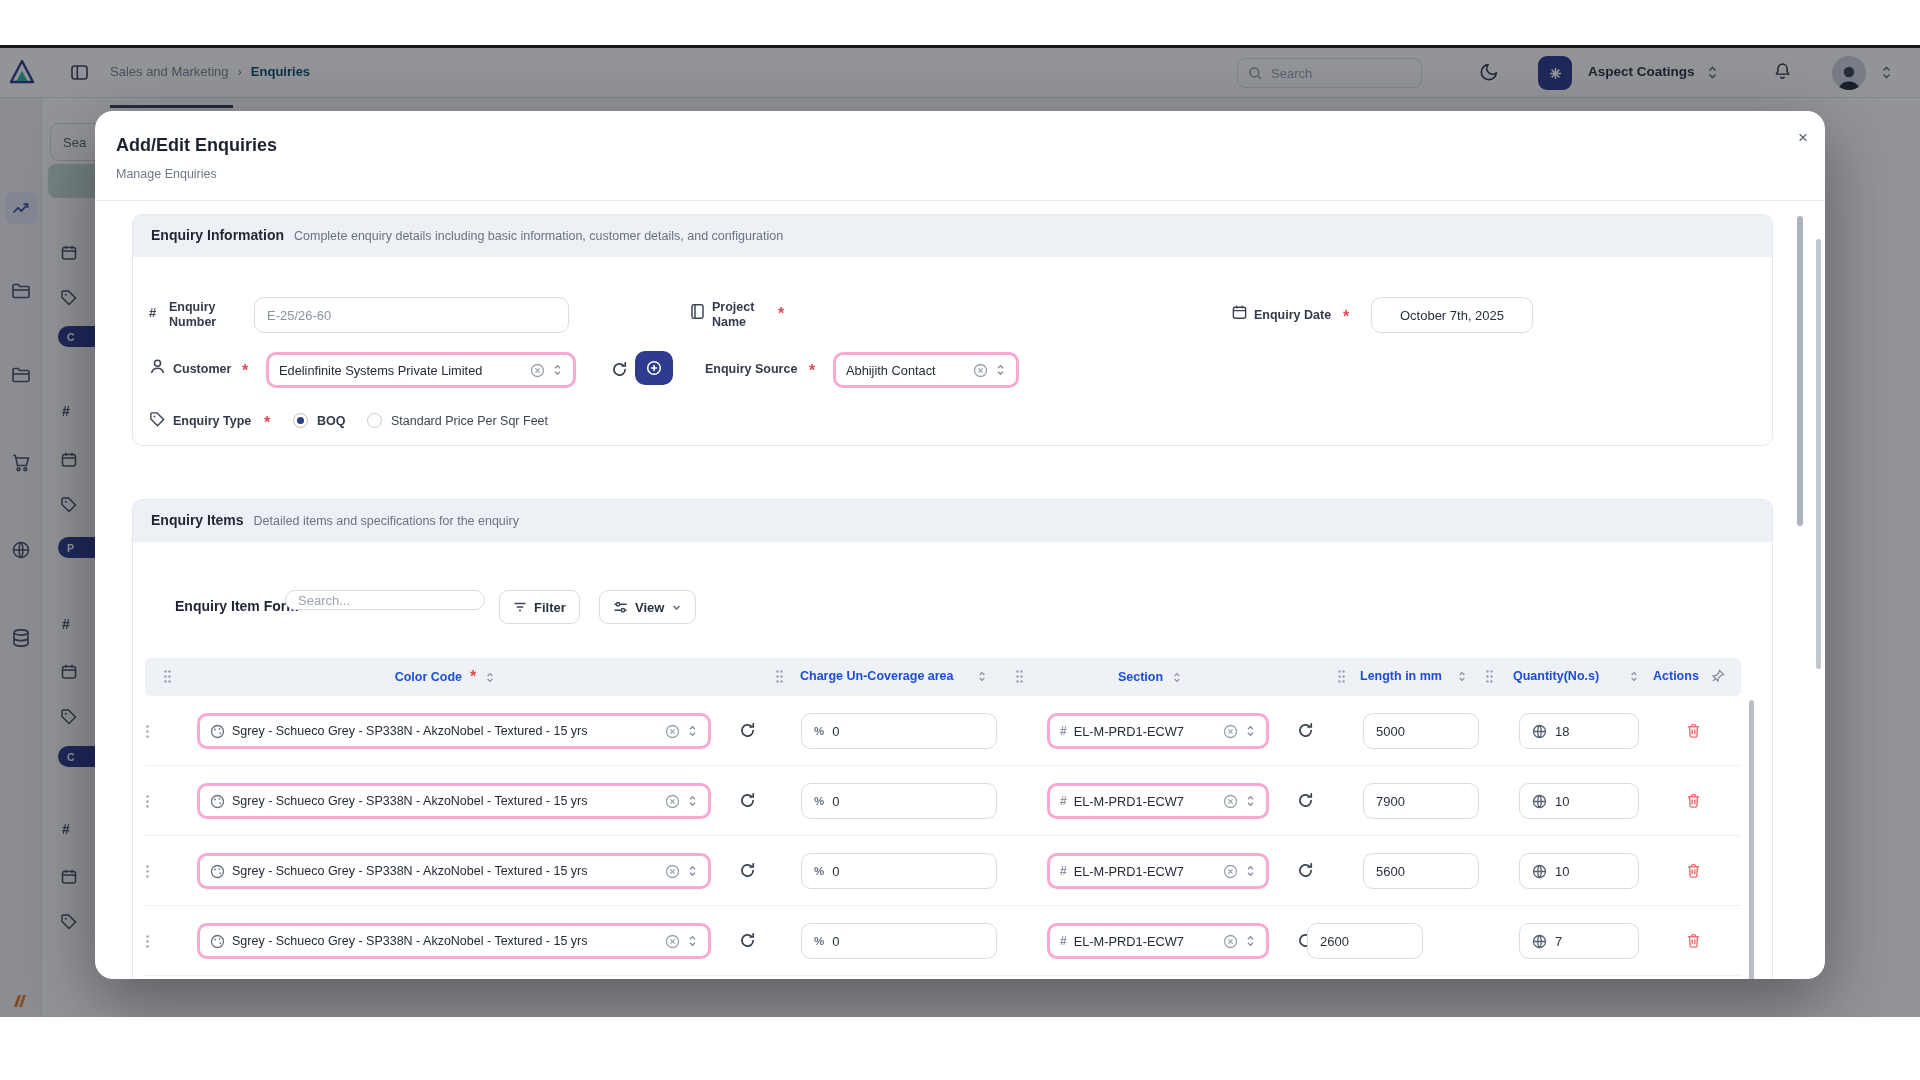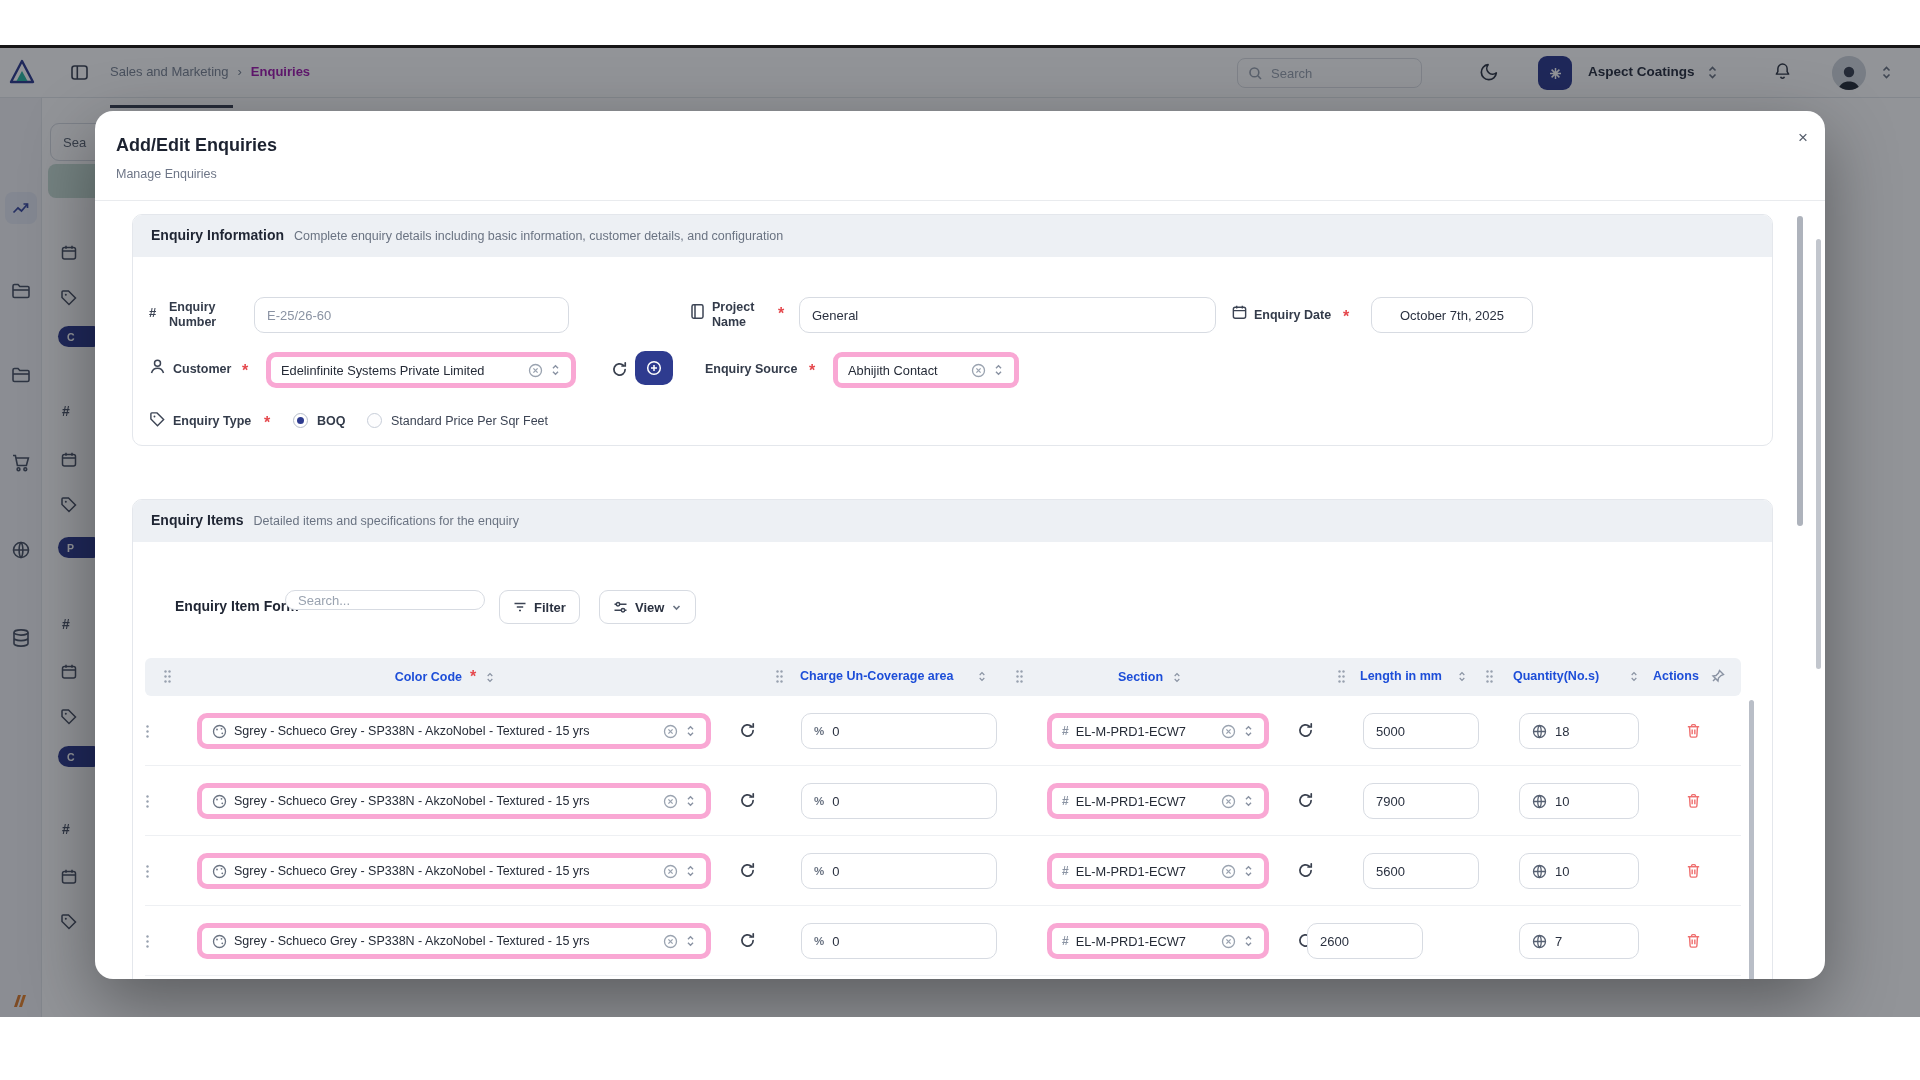--- a/index.html
+++ b/index.html
@@ -8,21 +8,21 @@
          font-family:"Liberation Sans",sans-serif;color:#252b37;}
   .abs{position:absolute;}
   
   .app{position:absolute;left:0;top:45px;width:1920px;height:972px;background:#ffffff;
        border-top:3px solid #161616;overflow:hidden;}
   .overlay{position:absolute;inset:0;background:rgba(14,18,26,0.45);z-index:40;}
   .topbar{position:absolute;left:0;top:0;width:1920px;height:50px;background:#fff;border-bottom:1px solid #e4e7ec;z-index:1;}
   .sidebar{position:absolute;left:0;top:50px;width:42px;bottom:0;background:#f2f3f6;border-right:1px solid #e4e7ec;z-index:1;}
   .bgpage{position:absolute;inset:0;z-index:0;}
   .crumb-dim{font-size:13px;color:#7c8696;}
-  .crumb-cur{font-size:13px;color:#a21caf;font-weight:600;}
+  .crumb-cur{font-size:13px;color:#0c4a6e;font-weight:600;}
   .tsearch{display:flex;align-items:center;gap:8px;width:185px;height:30px;border:1px solid #dcdfe4;
            border-radius:8px;background:#fff;padding:0 10px;color:#9aa3b0;font-size:13px;}
   .orgtile{width:34px;height:34px;border-radius:9px;background:#2e3b8f;display:flex;align-items:center;justify-content:center;}
   .avatar{width:34px;height:34px;border-radius:50%;background:#cfd5dc;overflow:hidden;display:flex;align-items:flex-end;justify-content:center;}
   .sb-ic{position:absolute;left:11px;width:20px;height:20px;color:#4a5264;}
   .sb-active{position:absolute;left:5px;width:32px;height:32px;border-radius:8px;background:#e3e7f2;}
   .badge{position:absolute;left:58px;width:46px;height:21px;border-radius:11px;background:#2e3b8f;color:#fff;
          font-size:10.5px;font-weight:700;display:flex;align-items:center;padding-left:9px;}
   
   .modal{position:absolute;left:95px;top:63px;width:1730px;height:868px;background:#ffffff;border-radius:18px;
@@ -32,21 +32,21 @@
   .m-close{position:absolute;left:1695px;top:14px;width:26px;height:26px;display:flex;align-items:center;justify-content:center;
            font-size:17px;color:#555d6b;cursor:default;}
   .m-div{position:absolute;left:0;top:89px;width:1730px;height:1px;background:#e9ebee;}
   .section{position:absolute;left:37px;width:1641px;border:1px solid #e4e7ec;border-radius:10px;background:#fff;}
   .sec-head{display:flex;align-items:baseline;gap:10px;height:42px;background:#edf0f4;border-radius:9px 9px 0 0;
             padding:12px 0 16px 18px;}
   .sec-title{font-size:14px;font-weight:700;color:#1f2533;}
   .sec-desc{font-size:12.5px;color:#6a7382;}
   .label{font-size:12.5px;font-weight:600;color:#333b4a;line-height:1.2;}
   .req{color:#e5484d;font-weight:700;margin-left:4px;}
-  .pill{display:flex;align-items:center;gap:7px;background:#fff;border:5px solid #f9a8d4;border-radius:10px;
+  .pill{display:flex;align-items:center;gap:7px;background:#fff;border:3px solid #f9a8d4;border-radius:10px;
         height:36px;padding:0 10px;font-size:13px;color:#252b37;}
   .pill .grow{flex:1 1 auto;white-space:nowrap;overflow:hidden;}
   .ghost{color:#8a93a3;}
   .icn{display:inline-flex;color:#434c5c;flex:0 0 auto;}
   .radio-on{width:15px;height:15px;border-radius:50%;border:1px solid #b6bdca;display:flex;align-items:center;justify-content:center;}
   .radio-on i{width:7px;height:7px;border-radius:50%;background:#2e3b8f;}
   .radio-off{width:15px;height:15px;border-radius:50%;border:1px solid #c7cdd8;background:#fdfdfe;}
   .btn{display:flex;align-items:center;gap:7px;height:34px;border:1px solid #d7dbe2;border-radius:9px;background:#fff;
        padding:0 13px;font-size:13px;font-weight:600;color:#2a3140;}
   .thead{position:absolute;height:38px;background:#eef1f5;border-radius:6px;display:flex;align-items:center;}
@@ -245,23 +245,20 @@
           </div>
 
         <span class="abs icn" style="left:556px;top:88px;">
             <svg width="17" height="17" viewBox="0 0 17 17" fill="none" stroke="#3c4454" stroke-width="1.5">
               <rect x="3" y="1.8" width="11" height="13.4" rx="1.6"></rect>
               <path d="M6 1.8v13.4"></path>
             </svg>
           </span>
         <div class="abs label" style="left:579px;top:85px;width:56px;">Project Name</div>
         <span class="abs req" style="left:641px;top:90px;">*</span>
-        <div class="abs input" style="left:666px;top:82px;width:417px;">
-            <span>General</span>
-          </div>
 
         <span class="abs icn" style="left:1098px;top:89px;">
             <svg width="17" height="17" viewBox="0 0 18 18" fill="none" stroke="#3c4454" stroke-width="1.5">
               <rect x="2.5" y="3.5" width="13" height="11.5" rx="2"></rect>
               <path d="M6 1.8v3M12 1.8v3M2.5 7h13"></path>
             </svg>
           </span>
         <div class="abs label" style="left:1121px;top:93px;">Enquiry Date</div>
         <span class="abs req" style="left:1206px;top:93px;">*</span>
         <div class="abs input" style="left:1238px;top:82px;width:162px;justify-content:center;">
@@ -297,21 +294,21 @@
             </svg>
           </span>
         <div class="abs" style="left:502px;top:136px;width:38px;height:34px;border-radius:10px;background:#2e3b8f;display:flex;align-items:center;justify-content:center;">
             <svg width="16" height="16" viewBox="0 0 16 16" fill="none" stroke="#ffffff" stroke-width="1.5">
               <circle cx="8" cy="8" r="6.3"></circle>
               <path d="M8 5v6M5 8h6"></path>
             </svg>
           </div>
         <div class="abs label" style="left:572px;top:147px;">Enquiry Source</div>
         <span class="abs req" style="left:672px;top:147px;">*</span>
-        <div class="abs pill" style="left:700px;top:137px;width:186px;border-radius:9px;">
+        <div class="abs pill" style="left:700px;top:137px;width:186px;">
           <span class="grow" style="font-size:12.8px;">Abhijith Contact</span>
           <span class="icn">
               <svg width="15" height="15" viewBox="0 0 15 15" fill="none" stroke="#9aa3b0" stroke-width="1.3">
                 <circle cx="7.5" cy="7.5" r="6"></circle>
                 <path d="M5.4 5.4l4.2 4.2M9.6 5.4 5.4 9.6"></path>
               </svg>
             </span>
           <span class="icn">
               <svg width="11" height="14" viewBox="0 0 13 15" fill="none" stroke="#8a93a3" stroke-width="1.6">
                 <path d="M3.5 5.5 6.5 2.5l3 3M3.5 9.5l3 3 3-3"></path>

